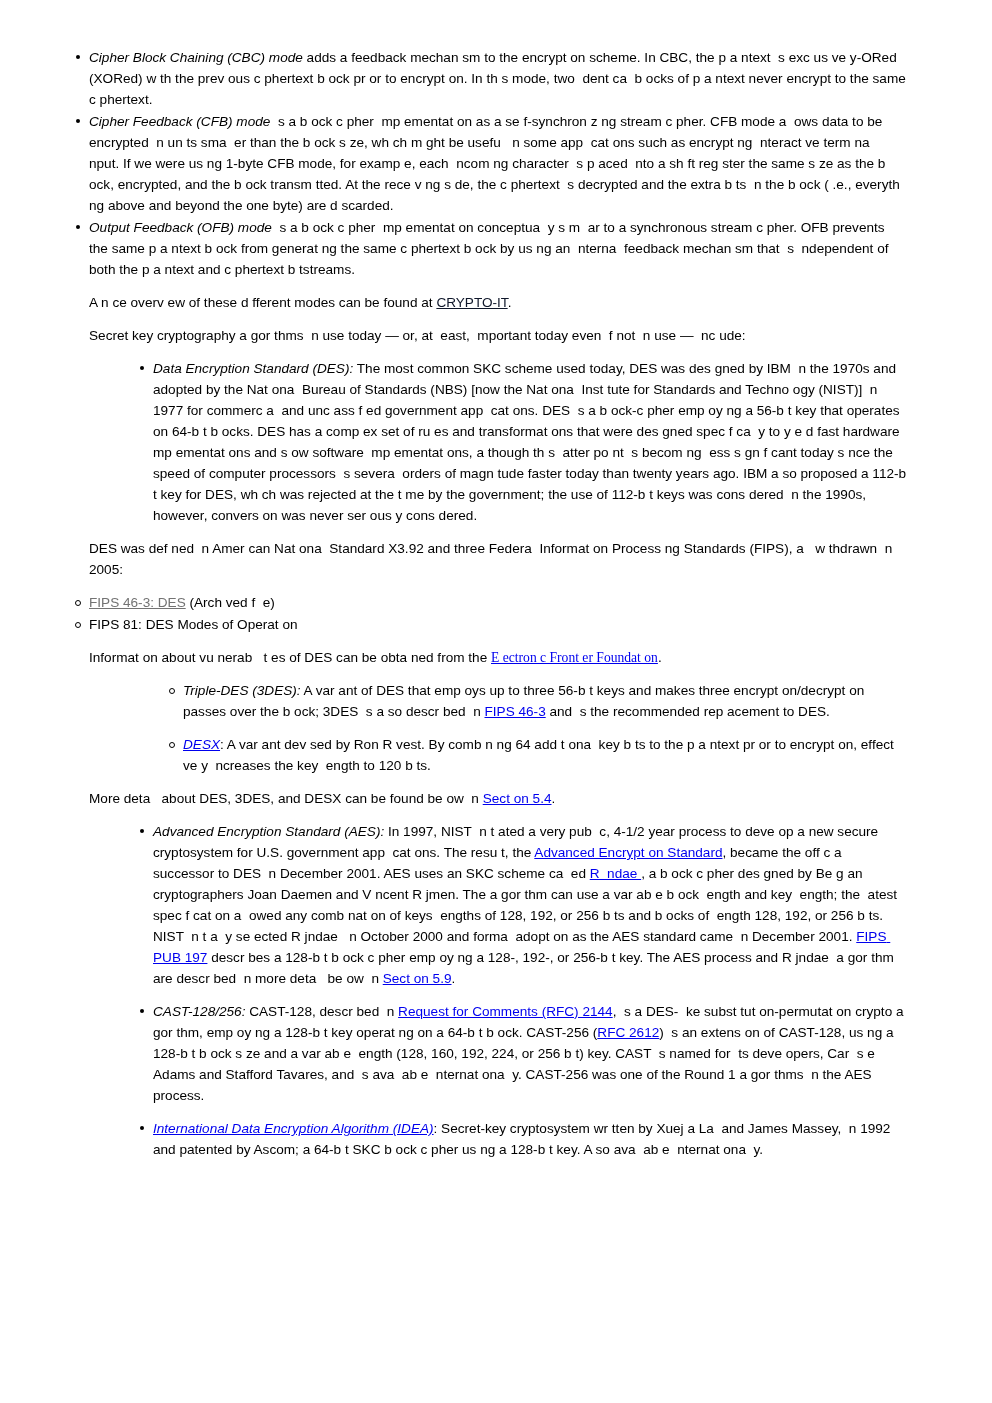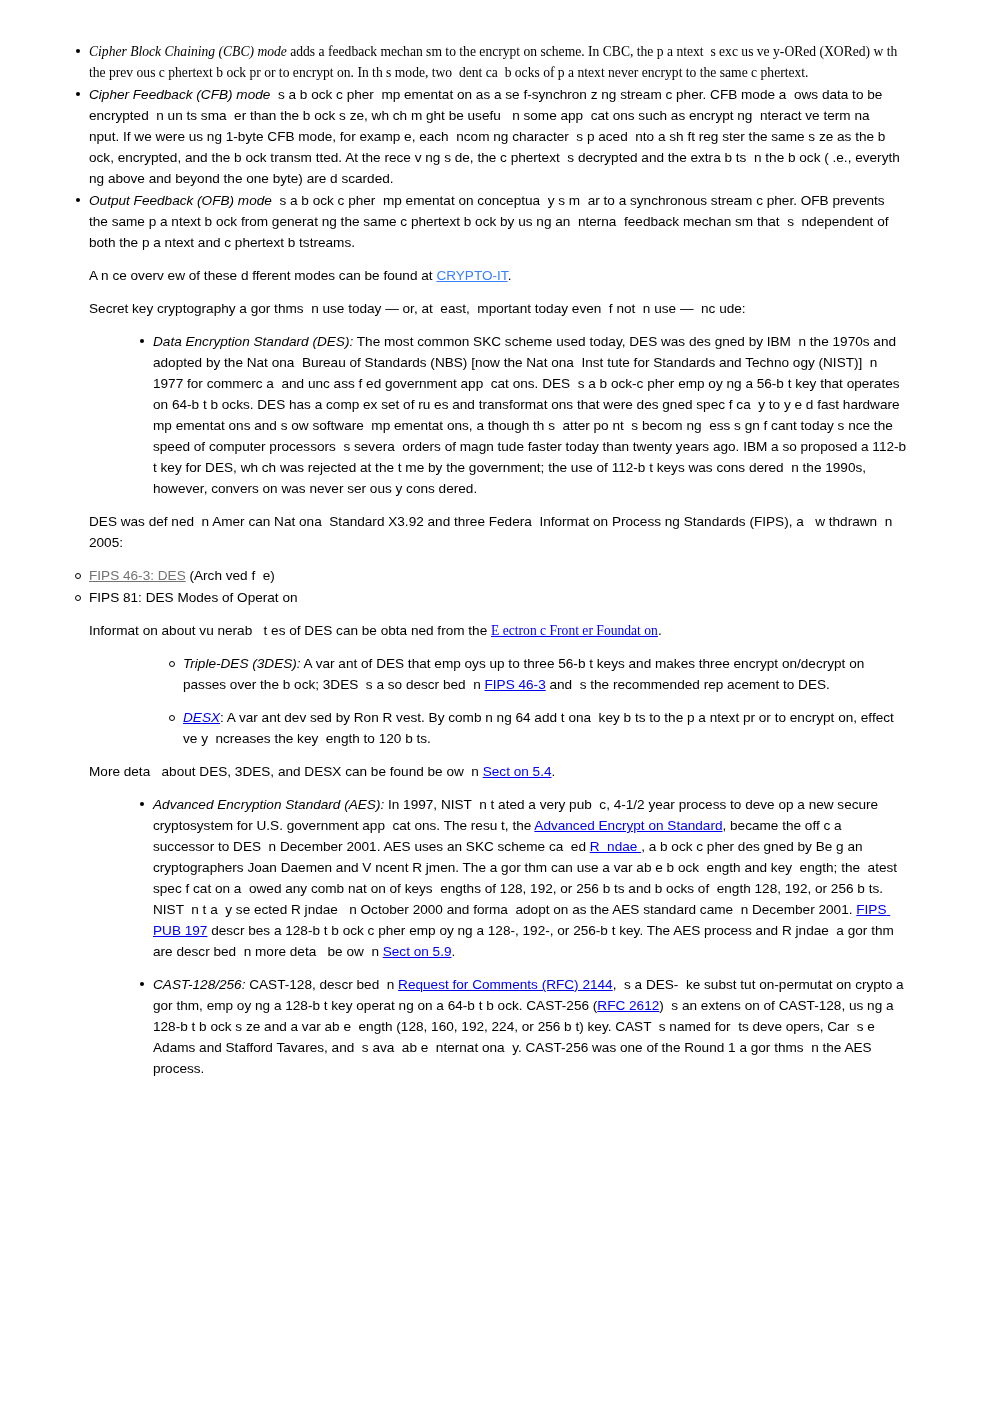--- a/index.html
+++ b/index.html
@@ -16,46 +16,47 @@
   .doc {
     position: absolute;
     left: 89px; top: 41px;
     width: 818px;
   }
   .blk {
     white-space: pre-wrap;
     margin: 12px 0;
   }
   .blk.tight { margin: 1px 0; }
-  .doc > .blk:first-child { margin-top: 0; font-family: Liberation Serif, serif; }
+  .doc > .blk:first-child { margin-top: 6px; }
   .li1 { position: relative; margin-left: 64px; }
   .li2 { position: relative; margin-left: 94px; }
   .marker {
     position: absolute;
     width: 4px; height: 4px;
     border-radius: 50%;
     top: 8px;
   }
   .marker.disc { background: #000; left: -13px; }
   .marker.circ { background: transparent; border: 1px solid #000; left: -14px; }
   .it { font-style: italic; }
   a.lnk { color: #0000EE; text-decoration: underline; cursor: pointer; }
 </style>
 </head>
 <body style="background: rgb(255, 255, 255); color: rgb(0, 0, 0);">
 
 <div class="doc">
     <div class="blk li1 tight"><span class="marker disc"></span><span class="it">Cipher Block Chaining (CBC) mode</span><span> adds a feedback mechan sm to the encrypt on scheme. In CBC, the p a ntext  s exc us ve y-ORed (XORed) w th the prev ous c phertext b ock pr or to encrypt on. In th s mode, two  dent ca  b ocks of p a ntext never encrypt to the same c phertext.</span></div>
     <div class="blk li1 tight"><span class="marker disc"></span><span class="it">Cipher Feedback (CFB) mode</span><span>  s a b ock c pher  mp ementat on as a se f-synchron z ng stream c pher. CFB mode a  ows data to be encrypted  n un ts sma  er than the b ock s ze, wh ch m ght be usefu   n some app  cat ons such as encrypt ng  nteract ve term na   nput. If we were us ng 1-byte CFB mode, for examp e, each  ncom ng character  s p aced  nto a sh ft reg ster the same s ze as the b ock, encrypted, and the b ock transm tted. At the rece v ng s de, the c phertext  s decrypted and the extra b ts  n the b ock ( .e., everyth ng above and beyond the one byte) are d scarded.</span></div>
     <div class="blk li1 tight"><span class="marker disc"></span><span class="it">Output Feedback (OFB) mode</span><span>  s a b ock c pher  mp ementat on conceptua  y s m  ar to a synchronous stream c pher. OFB prevents the same p a ntext b ock from generat ng the same c phertext b ock by us ng an  nterna  feedback mechan sm that  s  ndependent of both the p a ntext and c phertext b tstreams.</span></div>
-    <div class="blk p"><span>A n ce overv ew of these d fferent modes can be found at </span><a class="lnk" href="#" style="color: #3b82f6;">CRYPTO-IT</a><span>.</span></div>
+    <div class="blk p"><span>A n ce overv ew of these d fferent modes can be found at </span><a class="lnk" href="#" style="color: #0f172a;">CRYPTO-IT</a><span>.</span></div>
     <div class="blk p"><span>Secret key cryptography a gor thms  n use today — or, at  east,  mportant today even  f not  n use —  nc ude:</span></div>
     <div class="blk li1"><span class="marker disc"></span><span class="it">Data Encryption Standard (DES):</span><span> The most common SKC scheme used today, DES was des gned by IBM  n the 1970s and adopted by the Nat ona  Bureau of Standards (NBS) [now the Nat ona  Inst tute for Standards and Techno ogy (NIST)]  n 1977 for commerc a  and unc ass f ed government app  cat ons. DES  s a b ock-c pher emp oy ng a 56-b t key that operates on 64-b t b ocks. DES has a comp ex set of ru es and transformat ons that were des gned spec f ca  y to y e d fast hardware  mp ementat ons and s ow software  mp ementat ons, a though th s  atter po nt  s becom ng  ess s gn f cant today s nce the speed of computer processors  s severa  orders of magn tude faster today than twenty years ago. IBM a so proposed a 112-b t key for DES, wh ch was rejected at the t me by the government; the use of 112-b t keys was cons dered  n the 1990s, however, convers on was never ser ous y cons dered.</span></div>
     <div class="blk p1"><span>DES was def ned  n Amer can Nat ona  Standard X3.92 and three Federa  Informat on Process ng Standards (FIPS), a   w thdrawn  n 2005:</span></div>
     <div class="blk li2 tight"><span class="marker circ"></span><a class="lnk" href="#" style="color: #737373;">FIPS 46-3: DES</a><span> (Arch ved f  e)</span></div>
     <div class="blk li2 tight"><span class="marker circ"></span><span>FIPS 81: DES Modes of Operat on</span></div>
     <div class="blk p1"><span>Informat on about vu nerab   t es of DES can be obta ned from the </span><a class="lnk" href="#" style="color: rgb(0, 0, 238); font-family: Liberation Serif, serif;">E ectron c Front er Foundat on</a><span>.</span></div>
     <div class="blk li2"><span class="marker circ"></span><span class="it">Triple-DES (3DES):</span><span> A var ant of DES that emp oys up to three 56-b t keys and makes three encrypt on/decrypt on passes over the b ock; 3DES  s a so descr bed  n </span><a class="lnk" href="#" style="color: rgb(0, 0, 238);">FIPS 46-3</a><span> and  s the recommended rep acement to DES.</span></div>
     <div class="blk li2"><span class="marker circ"></span><a class="lnk it" href="#" style="color: rgb(0, 0, 238);">DESX</a><span>: A var ant dev sed by Ron R vest. By comb n ng 64 add t ona  key b ts to the p a ntext pr or to encrypt on, effect ve y  ncreases the key  ength to 120 b ts.</span></div>
     <div class="blk p1"><span>More deta   about DES, 3DES, and DESX can be found be ow  n </span><a class="lnk" href="#" style="color: rgb(0, 0, 238);">Sect on 5.4</a><span>.</span></div>
     <div class="blk li1"><span class="marker disc"></span><span class="it">Advanced Encryption Standard (AES):</span><span> In 1997, NIST  n t ated a very pub  c, 4-1/2 year process to deve op a new secure cryptosystem for U.S. government app  cat ons. The resu t, the </span><a class="lnk" href="#" style="color: rgb(0, 0, 238);">Advanced Encrypt on Standard</a><span>, became the off c a  successor to DES  n December 2001. AES uses an SKC scheme ca  ed </span><a class="lnk" href="#" style="color: rgb(0, 0, 238);">R  ndae </a><span>, a b ock c pher des gned by Be g an cryptographers Joan Daemen and V ncent R jmen. The a gor thm can use a var ab e b ock  ength and key  ength; the  atest spec f cat on a  owed any comb nat on of keys  engths of 128, 192, or 256 b ts and b ocks of  ength 128, 192, or 256 b ts. NIST  n t a  y se ected R jndae   n October 2000 and forma  adopt on as the AES standard came  n December 2001. </span><a class="lnk" href="#" style="color: rgb(0, 0, 238);">FIPS PUB 197</a><span> descr bes a 128-b t b ock c pher emp oy ng a 128-, 192-, or 256-b t key. The AES process and R jndae  a gor thm are descr bed  n more deta   be ow  n </span><a class="lnk" href="#" style="color: rgb(0, 0, 238);">Sect on 5.9</a><span>.</span></div>
     <div class="blk li1"><span class="marker disc"></span><span class="it">CAST-128/256:</span><span> CAST-128, descr bed  n </span><a class="lnk" href="#" style="color: rgb(0, 0, 238);">Request for Comments (RFC) 2144</a><span>,  s a DES-  ke subst tut on-permutat on crypto a gor thm, emp oy ng a 128-b t key operat ng on a 64-b t b ock. CAST-256 (</span><a class="lnk" href="#" style="color: rgb(0, 0, 238);">RFC 2612</a><span>)  s an extens on of CAST-128, us ng a 128-b t b ock s ze and a var ab e  ength (128, 160, 192, 224, or 256 b t) key. CAST  s named for  ts deve opers, Car  s e Adams and Stafford Tavares, and  s ava  ab e  nternat ona  y. CAST-256 was one of the Round 1 a gor thms  n the AES process.</span></div>
+    <div class="blk li1"><span class="marker disc"></span><a class="lnk it" href="#" style="color: rgb(0, 0, 238);">International Data Encryption Algorithm (IDEA)</a><span>: Secret-key cryptosystem wr tten by Xuej a La  and James Massey,  n 1992 and patented by Ascom; a 64-b t SKC b ock c pher us ng a 128-b t key. A so ava  ab e  nternat ona  y.</span></div>
   </div>
 
 </body></html>

